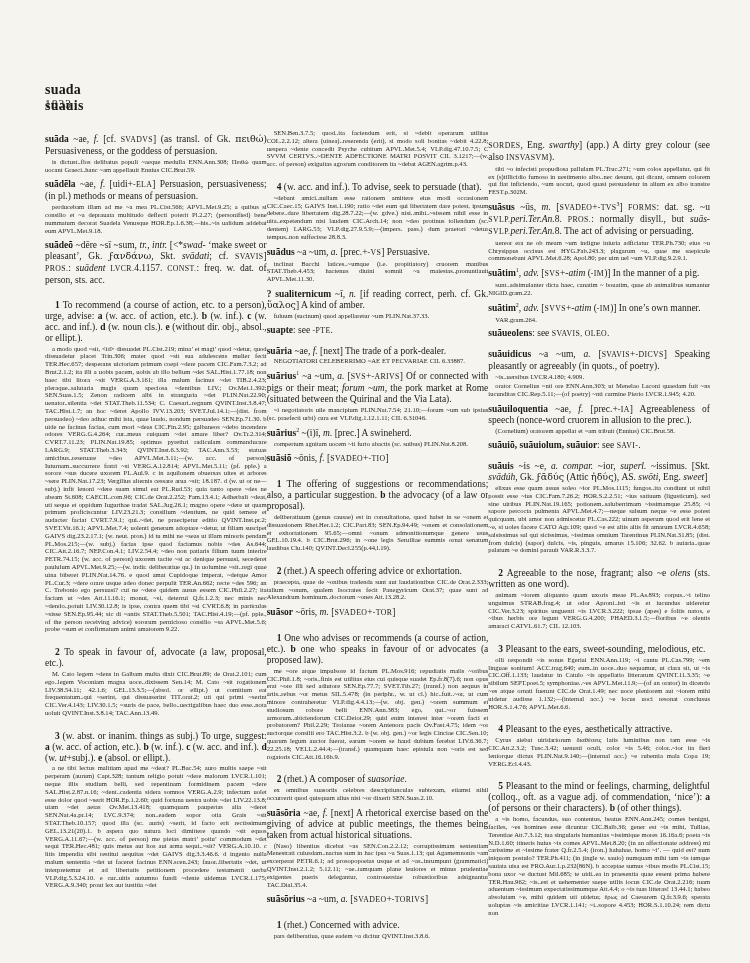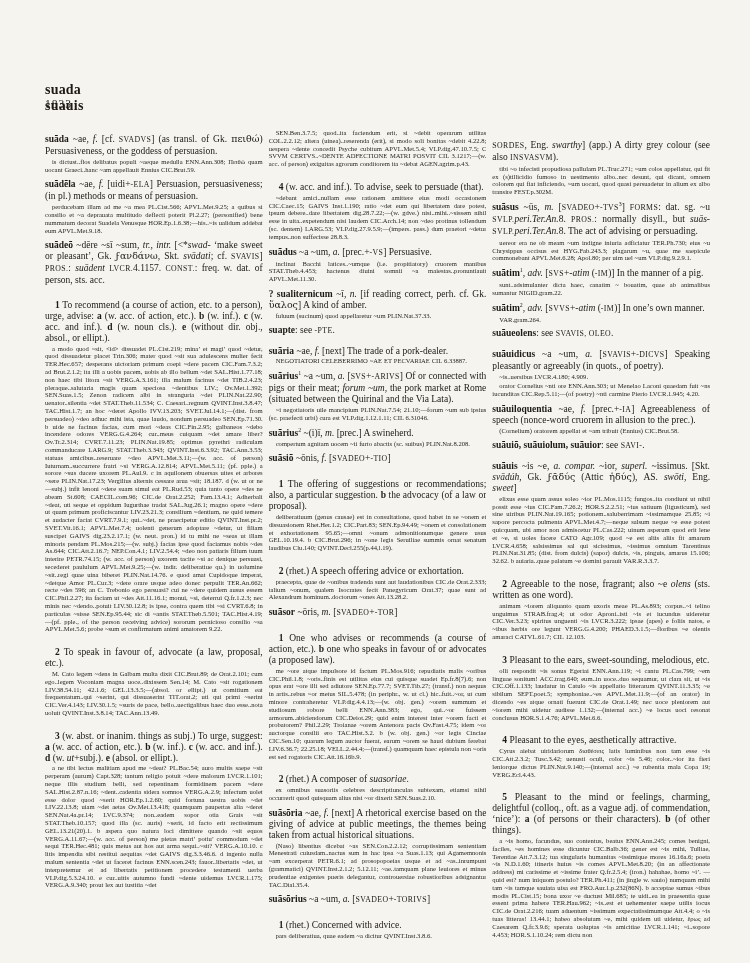--- a/index.html
+++ b/index.html
@@ -5,21 +5,21 @@
   html,body{margin:0;padding:0;}
   body{background:#e8e6e1;font-family:"Liberation Serif","DejaVu Serif",serif;}
   #page{position:relative;width:750px;height:963px;background:#f5f4ef;color:#1d1a14;
         margin:0 auto;overflow:hidden;box-shadow:0 0 6px rgba(0,0,0,.25);}
   #running-head{position:absolute;top:82px;left:45px;right:42px;display:flex;
         align-items:baseline;justify-content:space-between;flex-direction:column;}
   .head-word{font-weight:bold;font-size:14px;letter-spacing:.2px;}
   .page-num{font-size:11.5px;letter-spacing:1px;position:absolute;left:0;right:0;
         text-align:left;top:16px;}
   #columns{position:absolute;top:128px;left:45px;right:40px;bottom:8px;
-        display:flex;gap:6px;}
+        display:flex;gap:0;}
   .col{flex:1 1 0;min-width:0;overflow:hidden;height:100%;}
   .col p{margin:0;text-align:justify;}
   p.entry{font-size:9.5px;line-height:10.9px;margin-top:6px;}
   p.cont{font-size:9.5px;line-height:10.9px;margin-top:12px;}
   p.sense{font-size:9.5px;line-height:10.9px;margin-top:14px;text-indent:10px;}
   p.xref{font-size:9.5px;line-height:18px;margin-top:1px;}
   p.quote{font-size:6.6px;line-height:7.8px;margin-top:1px;text-indent:7px;
         color:#2a2620;word-spacing:.2px;}
   .seg-hw{font-weight:bold;}
   .seg-b{font-weight:bold;}

